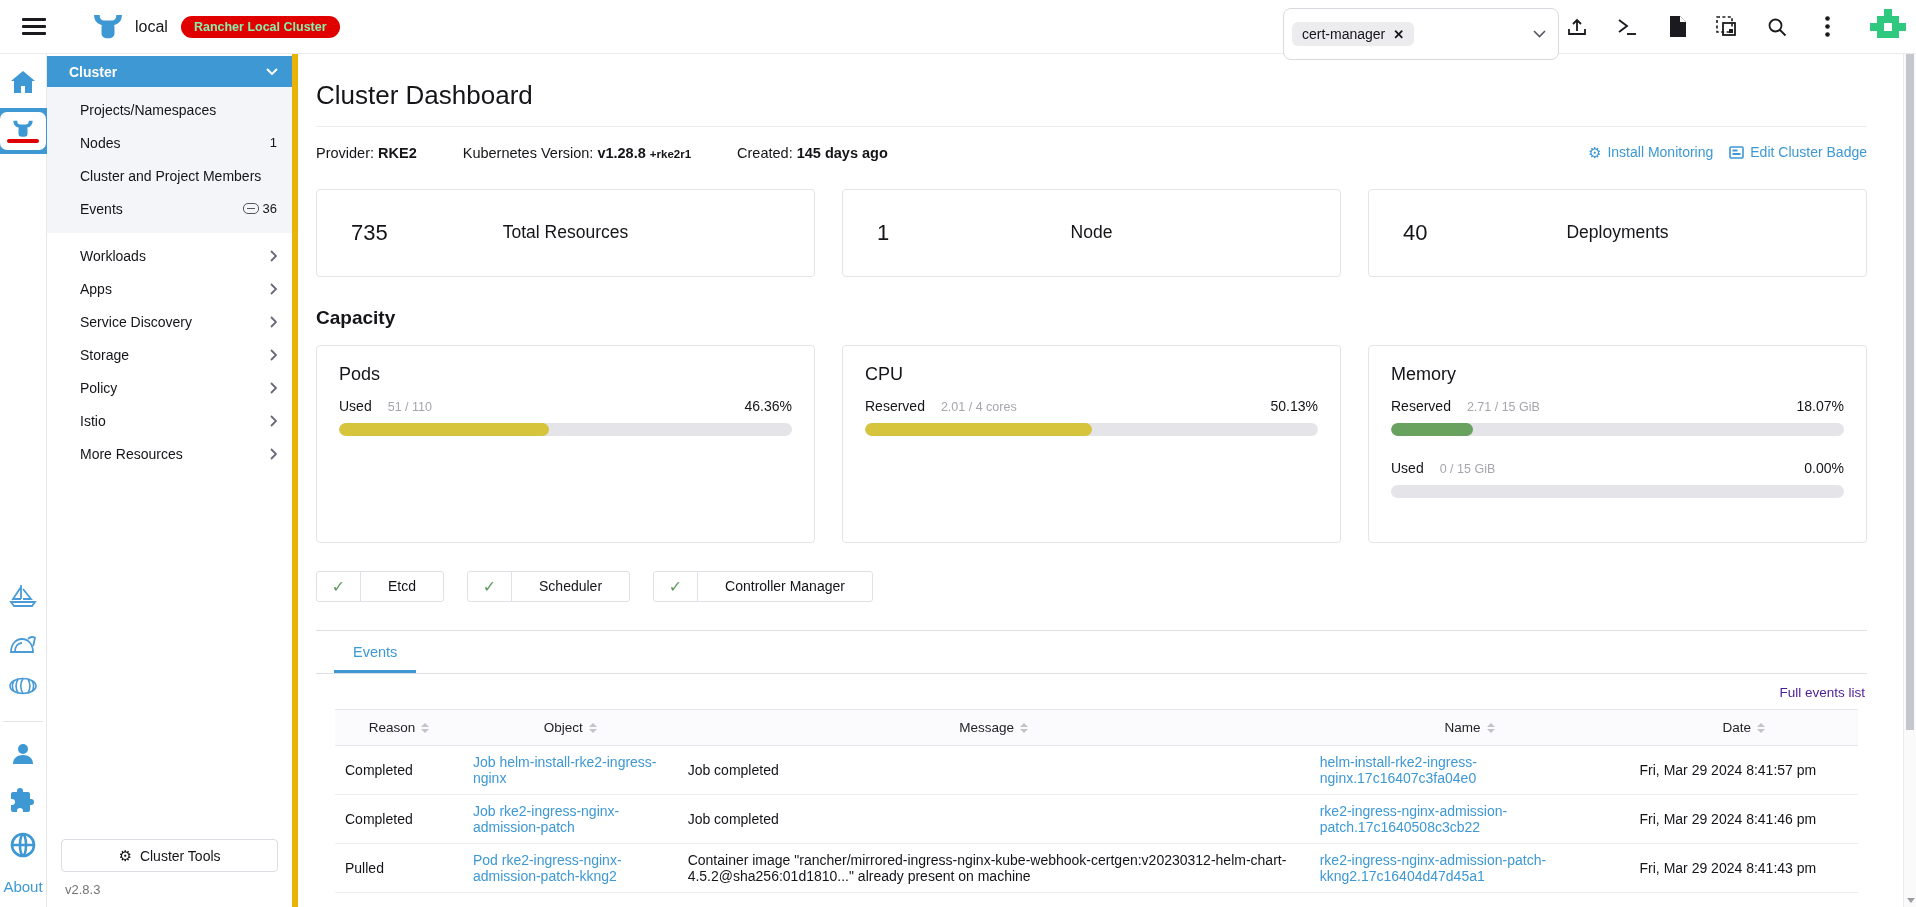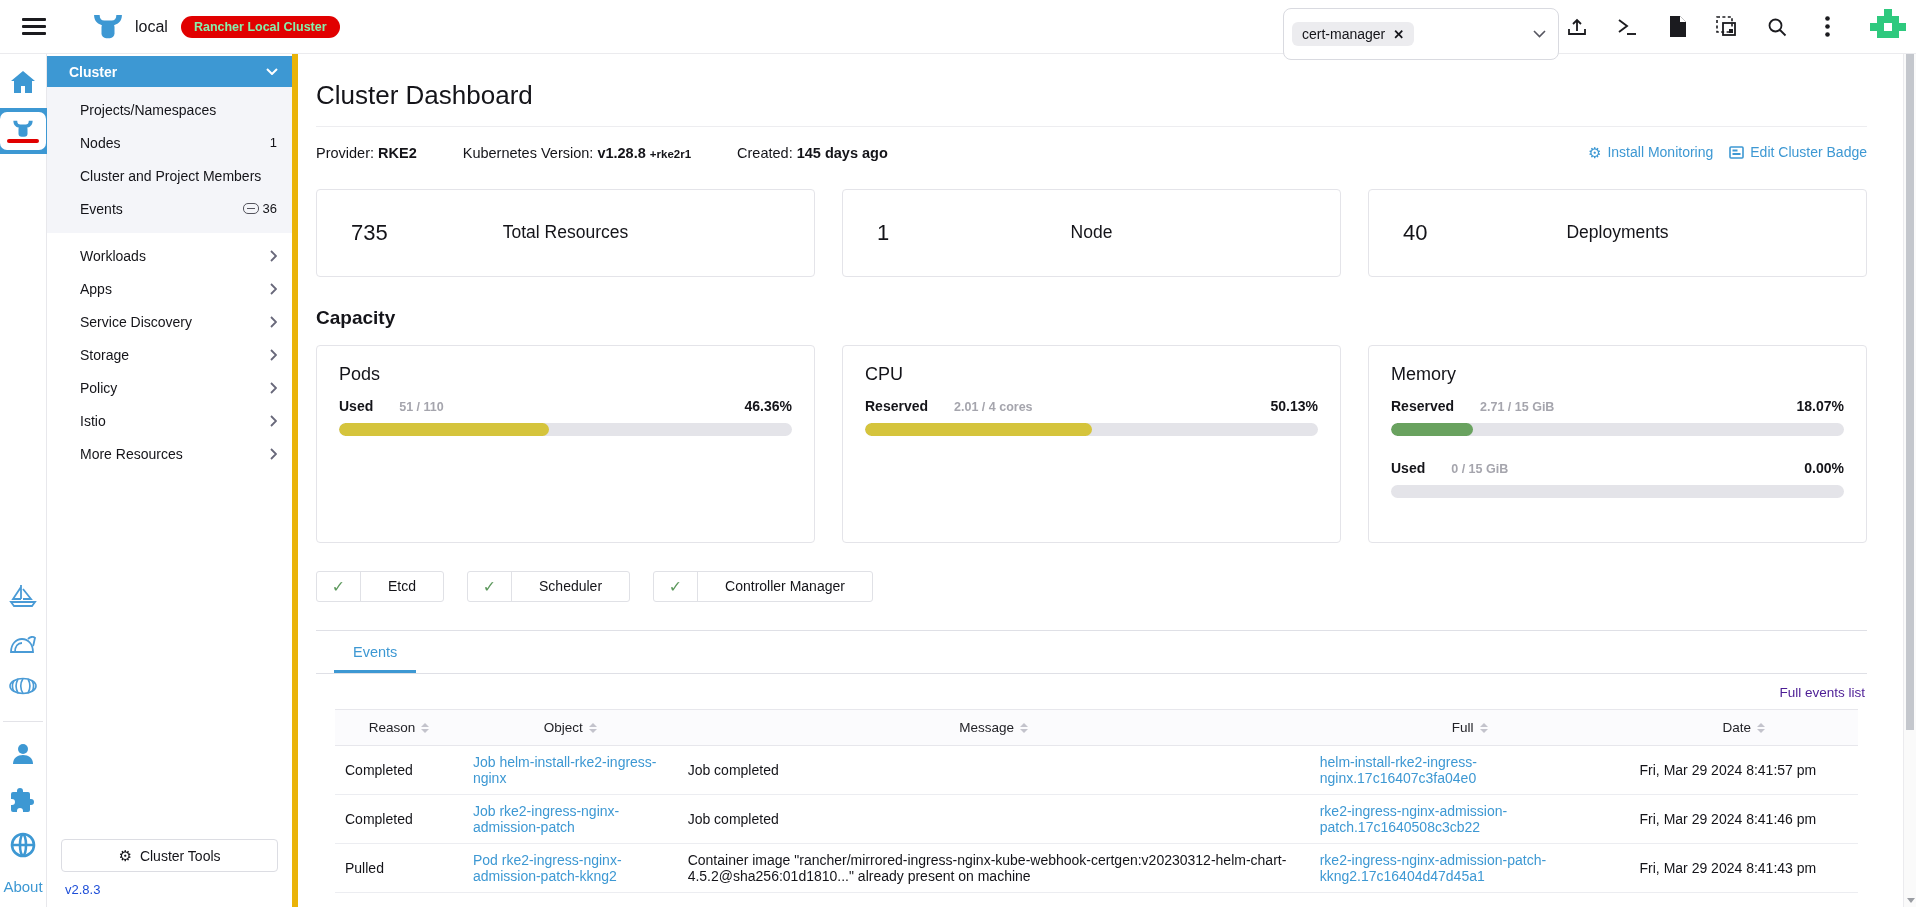--- a/index.html
+++ b/index.html
@@ -44,42 +44,42 @@
   .nav-item { height:33px; display:flex; align-items:center; padding:0 15px 0 33px; font-size:14px; cursor:pointer; }
   .nav-count { margin-left:auto; font-size:13px; }
   .evt-wrap { margin-left:auto; display:flex; align-items:center; gap:4px; }
   .evt-icon { width:16px; height:11px; border:1.5px solid #55555e; border-radius:5px; position:relative; }
   .evt-icon::after { content:""; position:absolute; left:3px; right:3px; top:50%; height:1.5px; margin-top:-0.75px; background:#55555e; }
   .group-list { padding-top:6px; }
   .nav-item .chev { margin-left:auto; display:flex; }
   .side-spacer { flex:1; }
   .btn-tools { margin:0 14px; height:33px; border:1px solid #dcdde3; border-radius:4px; background:#fff; font-size:14px; display:flex; align-items:center; justify-content:center; gap:8px; cursor:pointer; font-family:inherit; color:#141419; }
   .gear-glyph { font-size:15px; line-height:1; }
-  .side-version { margin:10px 0 10px 18px; color:#1d4ed8; font-size:13px; }
+  .side-version { margin:10px 0 10px 18px; color:#737373; font-size:13px; }
 
   
   .content { flex:1; padding:26px 49px 0 18px; overflow:hidden; background:#fff; }
   .page-title { font-size:26px; font-weight:400; margin-bottom:15px; }
   .title-divider { border-bottom:1px solid #ededf0; margin-bottom:17px; }
   .meta-row { display:flex; align-items:baseline; gap:46px; font-size:14.5px; margin-bottom:28px; }
   .meta-item b { font-weight:700; }
   .meta-suffix { font-size:11.5px; font-weight:700; }
   .meta-actions { margin-left:auto; display:flex; align-items:center; gap:16px; }
   .action-link { color:#3d98d3; font-size:14px; display:flex; align-items:center; gap:6px; cursor:pointer; }
 
   .summary-row { display:flex; gap:27px; margin-bottom:30px; }
   .sum-card { flex:1; height:88px; border:1px solid #e4e4e9; border-radius:4px; position:relative; display:flex; align-items:center; justify-content:center; background:#fff; }
   .sum-value { position:absolute; left:34px; font-size:22px; }
   .sum-label { font-size:17.5px; }
 
   .cap-heading { font-size:19px; font-weight:700; margin-bottom:16px; }
   .cap-row { display:flex; gap:27px; margin-bottom:28px; }
   .cap-card { flex:1; height:198px; border:1px solid #e4e4e9; border-radius:4px; padding:18px 22px; background:#fff; }
   .cap-title { font-size:18px; font-weight:400; margin-bottom:13px; }
-  .cap-line { display:flex; align-items:baseline; gap:26px; font-size:14px;font-weight:bold; }
+  .cap-line { display:flex; align-items:baseline; gap:16px; font-size:14px; }
   .cap-detail { font-size:12.5px; color:#a5a5ad; }
   .cap-pct { margin-left:auto; font-size:14px; }
   .bar { height:13px; background:#e4e4e9; border-radius:7px; margin-top:9px; overflow:hidden; }
   .bar-fill { height:100%; border-radius:7px; }
   .cap-line2 { margin-top:24px; }
 
   .status-row { display:flex; gap:23px; margin-bottom:28px; }
   .status-box { display:inline-flex; align-items:stretch; border:1px solid #e0e1e6; border-radius:3px; height:31px; background:#fff; }
   .status-check { width:44px; display:flex; align-items:center; justify-content:center; border-right:1px solid #e0e1e6; color:#5d995d; font-size:16px; }
   .status-label { display:flex; align-items:center; padding:0 27px; font-size:14px; }
@@ -478,21 +478,21 @@
                   <i class="dn"></i>
                 </span></th>
             <th><span>Object</span><span class="sort">
                   <i class="up"></i>
                   <i class="dn"></i>
                 </span></th>
             <th><span>Message</span><span class="sort">
                   <i class="up"></i>
                   <i class="dn"></i>
                 </span></th>
-            <th><span>Full</span><span class="sort">
+            <th><span>Name</span><span class="sort">
                   <i class="up"></i>
                   <i class="dn"></i>
                 </span></th>
             <th><span>Date</span><span class="sort">
                   <i class="up"></i>
                   <i class="dn"></i>
                 </span></th>
           </tr>
         </thead>
         <tbody>

